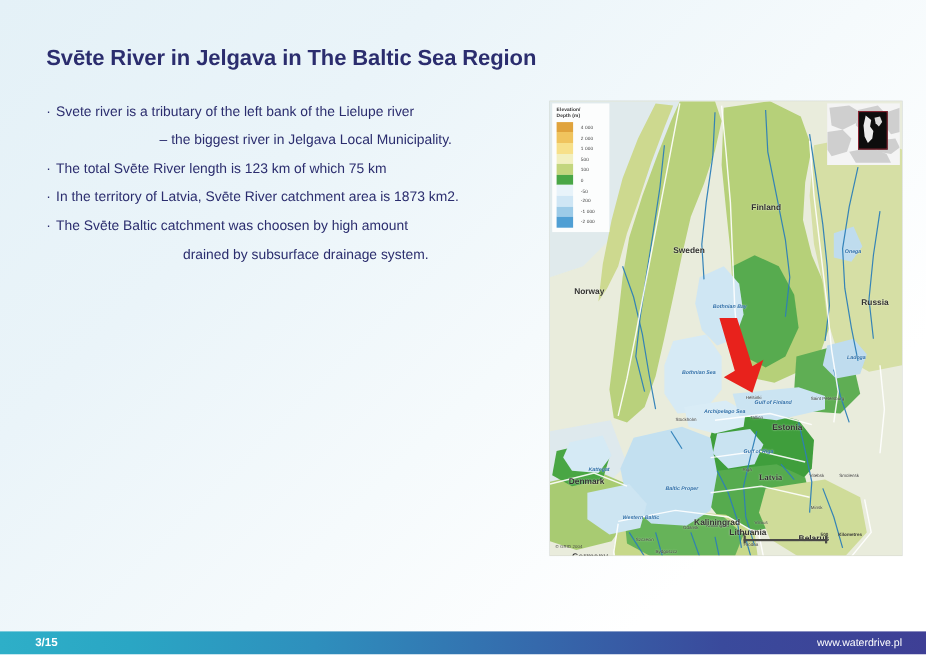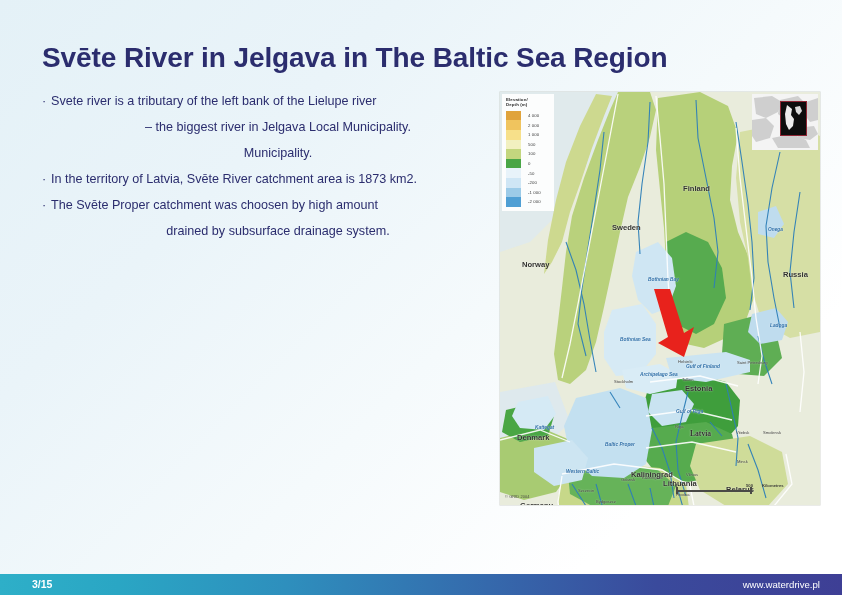--- a/index.html
+++ b/index.html
@@ -19,21 +19,21 @@
     height: 595px;
     background: linear-gradient(135deg, #e4f1f7 0%, #eaf4f9 28%, #f5fafc 55%, #ffffff 80%, #ffffff 100%);
     overflow: hidden;
   }
 
   
   #title {
     position: absolute;
     left: 42px;
     top: 42px;
-    font-size: 28px;
+    font-size: 20px;
     font-weight: bold;
     color: #2b2d6e;
     letter-spacing: -0.1px;
     white-space: nowrap;
   }
 
   
   #bullets {
     position: absolute;
     left: 42px;
@@ -234,23 +234,23 @@
 </head>
 <body>
 
 <div id="slide">
 
   <div id="title">Svēte River in Jelgava in The Baltic Sea Region</div>
 
   <div id="bullets">
       <div class="bline lvl0"><span class="bullet-dot">·</span><span>Svete river is a tributary of the left bank of the Lielupe river</span></div>
       <div class="bline lvl1"><span class="bullet-dot"></span><span>– the biggest river in Jelgava Local Municipality.</span></div>
-      <div class="bline lvl1"><span class="bullet-dot"></span><span>Municipality.</span></div>
+      <div class="bline lvl0"><span class="bullet-dot">·</span><span>The total Svēte River length is 123 km of which 75 km</span></div>
       <div class="bline lvl0"><span class="bullet-dot">·</span><span>In the territory of Latvia, Svēte River catchment area is 1873 km2.</span></div>
-      <div class="bline lvl0"><span class="bullet-dot">·</span><span>The Svēte Proper catchment was choosen by high amount</span></div>
+      <div class="bline lvl0"><span class="bullet-dot">·</span><span>The Svēte Baltic catchment was choosen by high amount</span></div>
       <div class="bline lvl1"><span class="bullet-dot"></span><span>drained by subsurface drainage system.</span></div>
     </div>
 
   <div id="map">
 
     <svg width="320" height="413" viewBox="0 0 320 413">
       <defs>
         <clipPath id="mapclip">
             <rect x="0" y="0" width="320" height="413"></rect>
           </clipPath>
@@ -458,21 +458,21 @@
         <div class="mlabel city" style="left: 121px; top: 385px;">Gdansk</div>
         <div class="mlabel city" style="left: 78px; top: 396px;">Szczecin</div>
         <div class="mlabel city" style="left: 96px; top: 407px;">Bydgoszcz</div>
         <div class="mlabel city" style="left: 176px; top: 400px;">Hrodna</div>
         <div class="mlabel city" style="left: 236px; top: 338px;">Vitebsk</div>
         <div class="mlabel city" style="left: 263px; top: 338px;">Smolensk</div>
         <div class="mlabel country" style="left: 22px; top: 168px;">Norway</div>
         <div class="mlabel country" style="left: 76px; top: 131px; margin-left: 36px;">Sweden</div>
         <div class="mlabel country" style="left: 183px; top: 92px;">Finland</div>
         <div class="mlabel country" style="left: 283px; top: 178px;">Russia</div>
-        <div class="mlabel country" style="left: 185px; top: 292px;">Estonia</div>
+        <div class="mlabel country" style="left: 202px; top: 292px;">Estonia</div>
         <div class="mlabel country" style="left: 190px; top: 337px; font-family: Liberation Serif, serif;">Latvia</div>
         <div class="mlabel country" style="left: 163px; top: 387px;">Lithuania</div>
         <div class="mlabel country" style="left: 131px; top: 378px;">Kaliningrad</div>
         <div class="mlabel country" style="left: 226px; top: 393px;">Belarus</div>
         <div class="mlabel country" style="left: 20px; top: 409px;">Germany</div>
         <div class="mlabel country" style="left: 17px; top: 341px;">Denmark</div>
       </div>
 
     <div id="scalebar">
       <div id="scale-line"></div>

